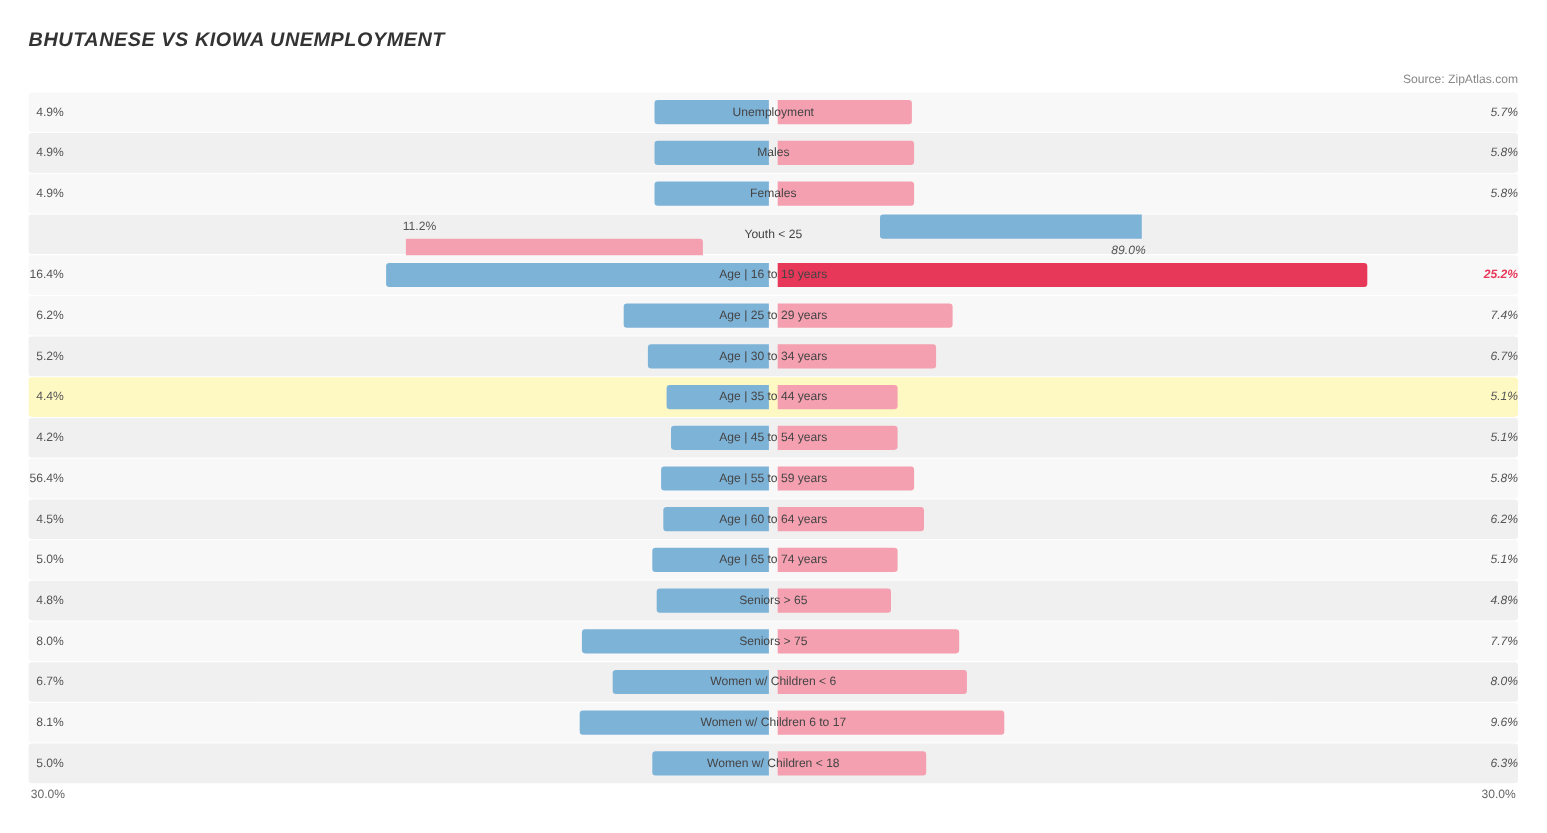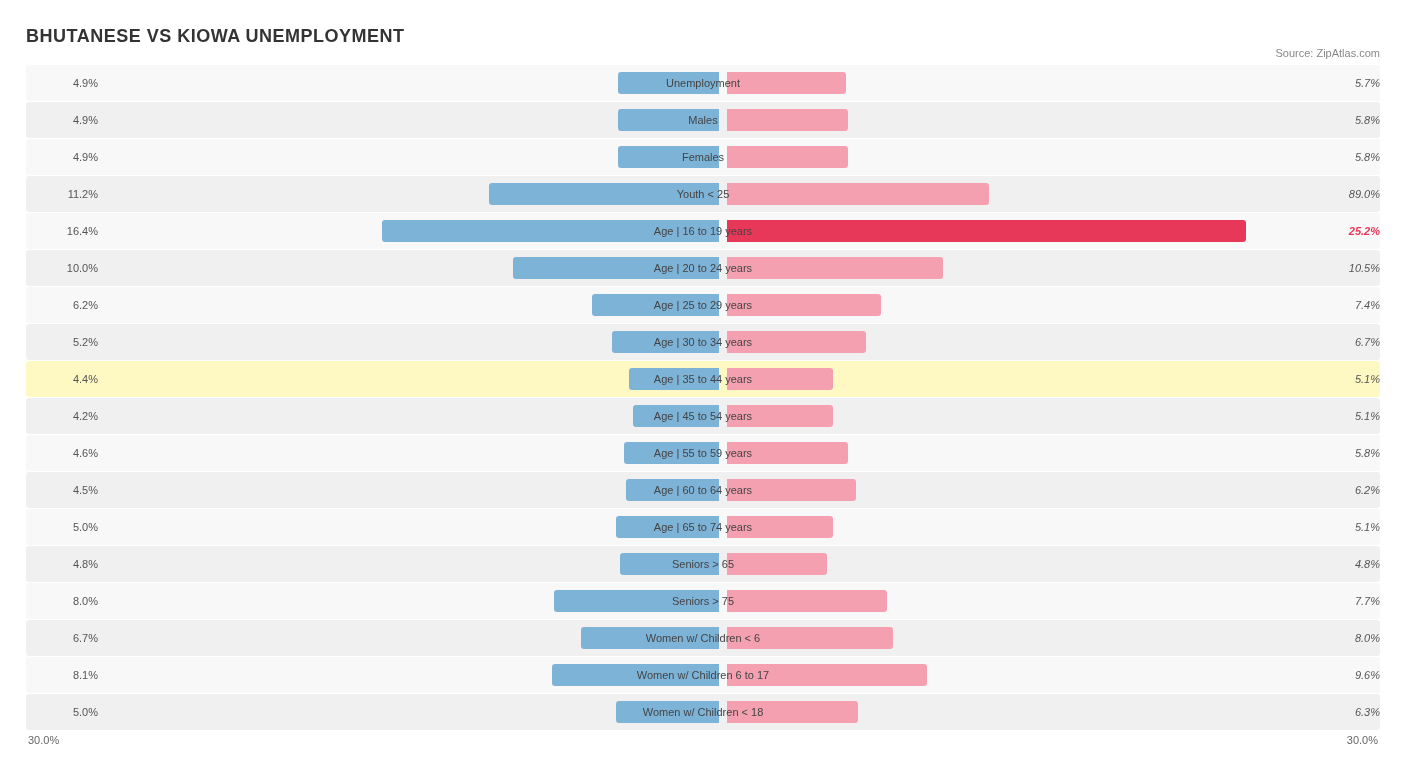--- a/index.html
+++ b/index.html
@@ -12,23 +12,24 @@
     }
     .chart-container {
       width: 100%;
       background: #fff;
       padding: 10px 10px 20px 10px;
     }
     .chart-title {
       font-size: 18px;
       font-weight: bold;
       color: #333;
-      margin-bottom: 0;
+      margin-bottom: 19px;
       text-transform: uppercase;
       letter-spacing: 0.5px;
+      font-style: italic;
     }
     .source-label {
       text-align: right;
       font-size: 11px;
       color: #888;
       margin-bottom: 6px;
     }
     .chart-area {
       position: relative;
       width: 100%;
@@ -45,21 +46,20 @@
       background: #efefef;
     }
     .left-section {
       display: flex;
       align-items: center;
       justify-content: flex-start;
       width: 50%;
       padding-right: 4px;
       position: relative;
       height: 100%;
-      margin-left: 40px;
     }
     .right-section {
       display: flex;
       align-items: center;
       justify-content: flex-start;
       width: 50%;
       padding-left: 4px;
       position: relative;
       height: 100%;
       font-style: italic;
@@ -174,21 +174,21 @@
           <div class="right-section">
             <div class="right-bar-wrap">
               <div class="bar-pink" style="width: 19.3333%;"></div>
             </div>
             <span class="right-value">5.8%</span>
           </div>
         </div>
         <div style="position: absolute; left: 50%; transform: translateX(-50%) translateY(-50%); font-size: 11px; color: rgb(68, 68, 68); white-space: nowrap; z-index: 2; text-align: center; pointer-events: none; top: 50%;">Females</div>
       </div>
       <div class="row-wrapper">
-        <div class="row" style="background: rgb(240, 240, 240);">
+        <div class="row" style="background: rgb(240, 240, 240); flex-direction: column;">
           <div class="left-section">
             <span class="left-value">11.2%</span>
             <div class="left-bar-wrap">
               <div class="bar-blue" style="width: 37.3333%;"></div>
             </div>
           </div>
           <div class="right-section">
             <div class="right-bar-wrap">
               <div class="bar-pink" style="width: 42.3333%;"></div>
             </div>
@@ -208,37 +208,20 @@
           <div class="right-section">
             <div class="right-bar-wrap">
               <div class="bar-pink highlight" style="width: 84%;"></div>
             </div>
             <span class="right-value" style="font-weight: bold; color: rgb(232, 56, 90);">25.2%</span>
           </div>
         </div>
         <div style="position: absolute; left: 50%; transform: translateX(-50%) translateY(-50%); font-size: 11px; color: rgb(68, 68, 68); white-space: nowrap; z-index: 2; text-align: center; pointer-events: none; top: 50%;">Age | 16 to 19 years</div>
       </div>
       <div class="row-wrapper">
-        <div class="row" style="background: rgb(240, 240, 240);">
-          <div class="left-section">
-            <span class="left-value">10.0%</span>
-            <div class="left-bar-wrap">
-              <div class="bar-blue" style="width: 33.3333%;"></div>
-            </div>
-          </div>
-          <div class="right-section">
-            <div class="right-bar-wrap">
-              <div class="bar-pink" style="width: 35%;"></div>
-            </div>
-            <span class="right-value">10.5%</span>
-          </div>
-        </div>
-        <div style="position: absolute; left: 50%; transform: translateX(-50%) translateY(-50%); font-size: 11px; color: rgb(68, 68, 68); white-space: nowrap; z-index: 2; text-align: center; pointer-events: none; top: 50%;">Age | 20 to 24 years</div>
-      </div>
-      <div class="row-wrapper">
         <div class="row" style="background: rgb(248, 248, 248);">
           <div class="left-section">
             <span class="left-value">6.2%</span>
             <div class="left-bar-wrap">
               <div class="bar-blue" style="width: 20.6667%;"></div>
             </div>
           </div>
           <div class="right-section">
             <div class="right-bar-wrap">
               <div class="bar-pink" style="width: 24.6667%;"></div>
@@ -295,21 +278,21 @@
               <div class="bar-pink" style="width: 17%;"></div>
             </div>
             <span class="right-value">5.1%</span>
           </div>
         </div>
         <div style="position: absolute; left: 50%; transform: translateX(-50%) translateY(-50%); font-size: 11px; color: rgb(68, 68, 68); white-space: nowrap; z-index: 2; text-align: center; pointer-events: none; top: 50%;">Age | 45 to 54 years</div>
       </div>
       <div class="row-wrapper">
         <div class="row" style="background: rgb(248, 248, 248);">
           <div class="left-section">
-            <span class="left-value">4.6%</span>
+            <span class="left-value">56.4%</span>
             <div class="left-bar-wrap">
               <div class="bar-blue" style="width: 15.3333%;"></div>
             </div>
           </div>
           <div class="right-section">
             <div class="right-bar-wrap">
               <div class="bar-pink" style="width: 19.3333%;"></div>
             </div>
             <span class="right-value">5.8%</span>
           </div>

